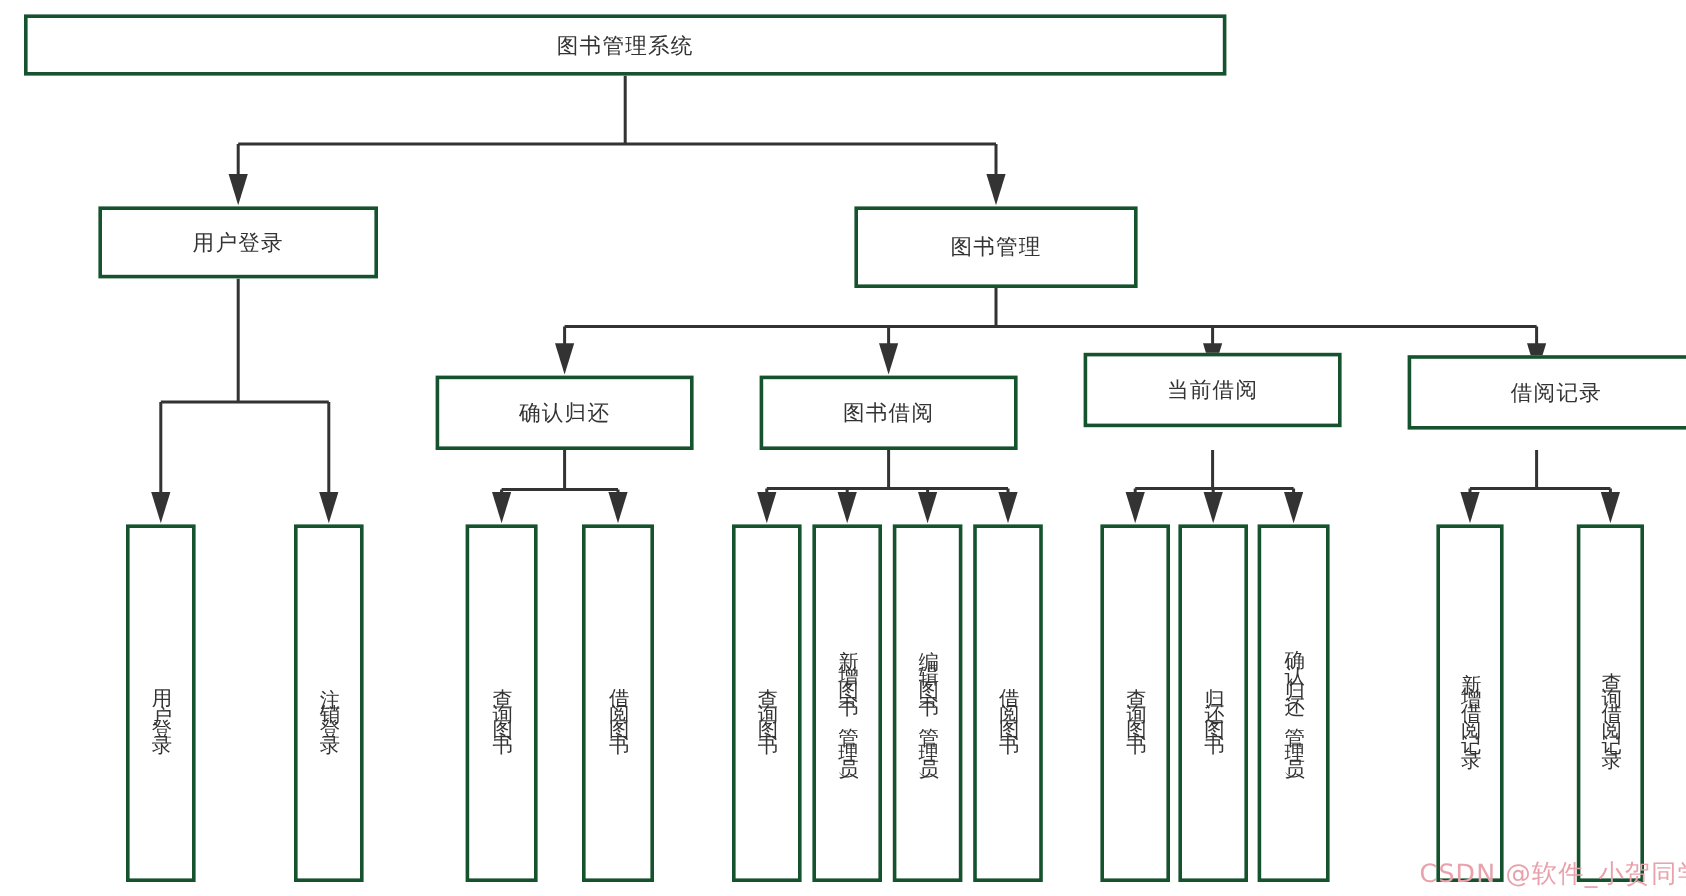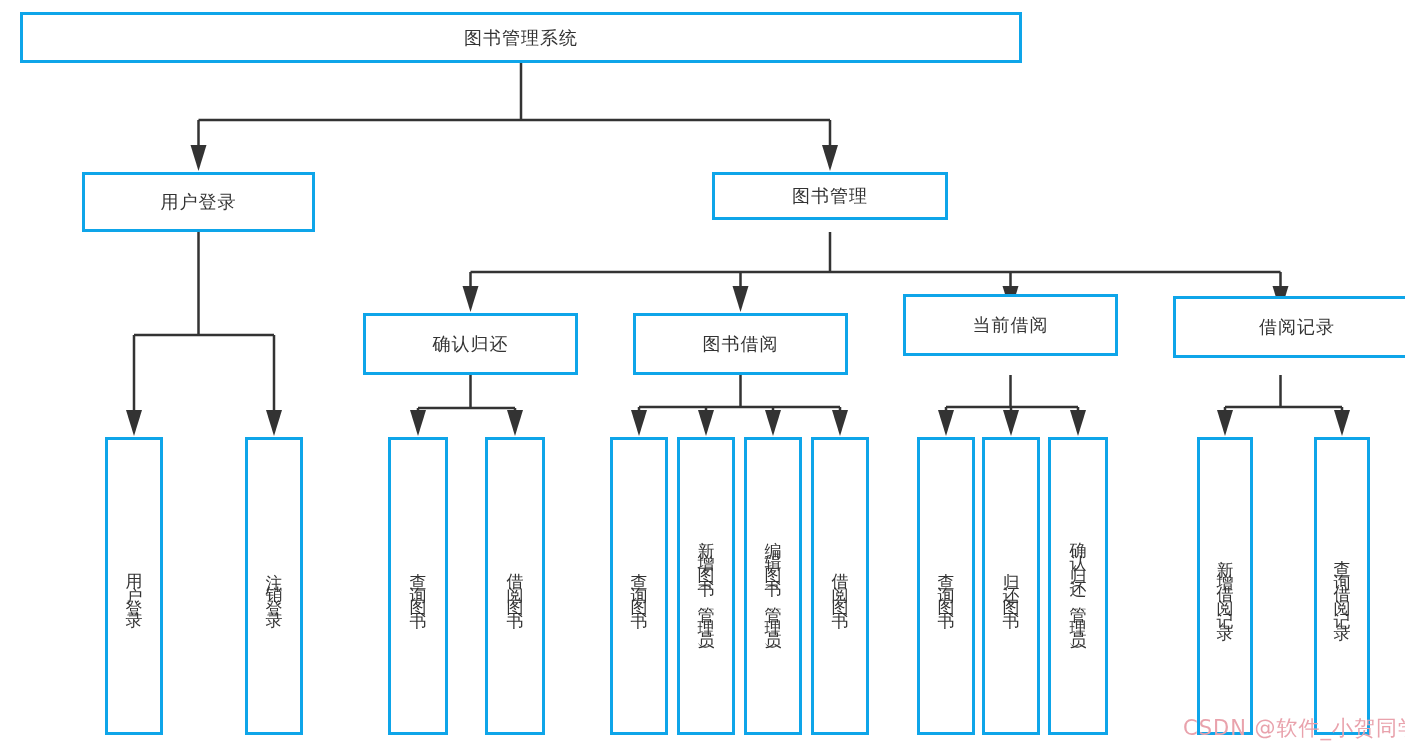--- a/index.html
+++ b/index.html
@@ -13,21 +13,21 @@
     overflow: hidden;
   }
   .connectors {
     position: absolute;
     left: 0; top: 0;
     pointer-events: none;
   }
   .node {
     position: absolute;
     box-sizing: border-box;
-    border: 3px solid #0ea5e9;
+    border: 3px solid #14532d;
     background: #ffffff;
     display: flex;
     align-items: center;
     justify-content: center;
   }
   .node.h .lbl {
     font-size: 18px;
     letter-spacing: 1px;
     white-space: nowrap;
   }
@@ -85,21 +85,21 @@
     </g>
   </svg>
 
   <div class="node h" style="left:20px;top:12px;width:1002px;height:51px">
     <span class="lbl">图书管理系统</span>
   </div>
 
   <div class="node h" style="left:82px;top:172px;width:233px;height:60px">
     <span class="lbl">用户登录</span>
   </div>
-  <div class="node h" style="left:712px;top:172px;width:236px;height:48px">
+  <div class="node h" style="left:712px;top:172px;width:236px;height:68px">
     <span class="lbl">图书管理</span>
   </div>
 
   <div class="node h" style="left:363px;top:313px;width:215px;height:62px">
     <span class="lbl">确认归还</span>
   </div>
   <div class="node h" style="left:633px;top:313px;width:215px;height:62px">
     <span class="lbl">图书借阅</span>
   </div>
   <div class="node h" style="left:903px;top:294px;width:215px;height:62px">

